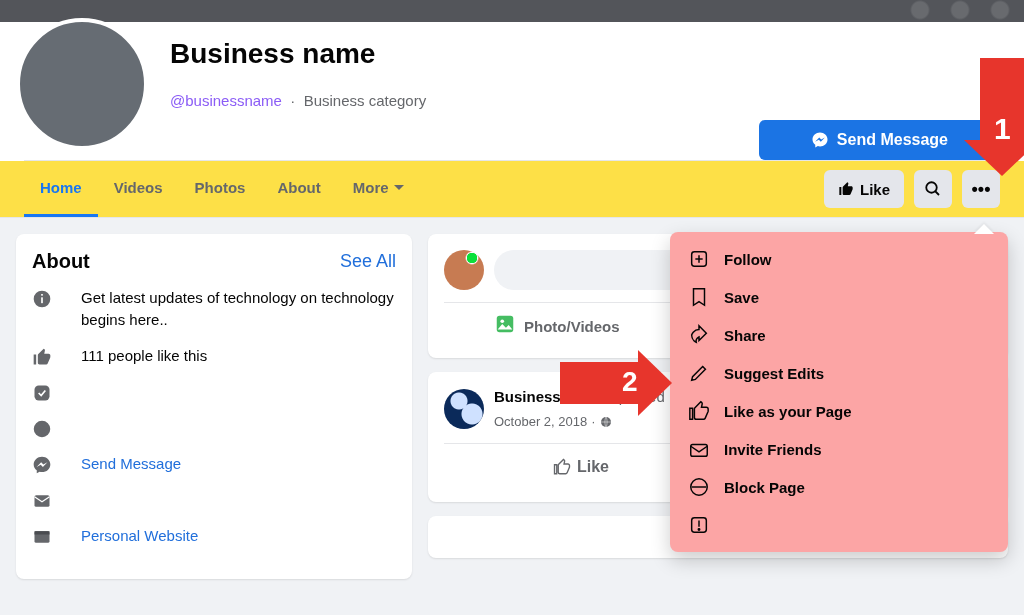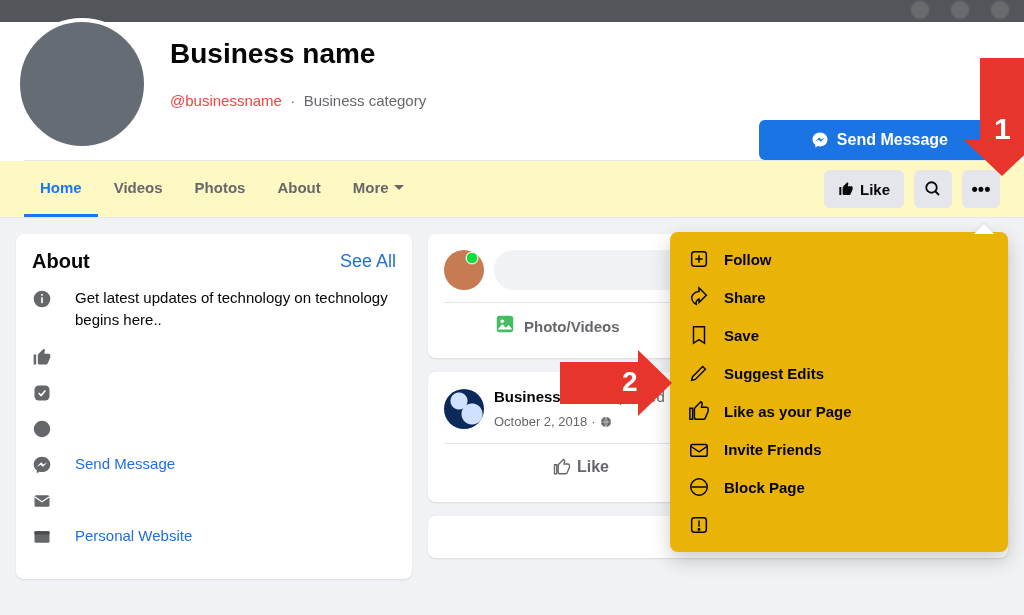--- a/index.html
+++ b/index.html
@@ -35,39 +35,39 @@
     height: 132px;
     border-radius: 50%;
     background: #666c73;
     border: 4px solid #fff;
     flex-shrink: 0;
     margin-top: -8px;
   }
   .title-block { margin-left: 22px; flex-grow: 1; }
   .page-title { font-size: 28px; font-weight: 700; color: #050505; margin-top: -30px;}
   .sub { margin-top: 22px; color: #65676b; font-size: 15px; }
-  .sub span:first-child { color: #ef4444; }
+  .sub span:first-child { color: #8b5cf6; }
   .send-msg {
     position: absolute; right: 24px; top: 98px;
     background: #1b74e4; color: #fff;
     border: none; border-radius: 6px;
     padding: 0 52px;
     height: 40px;
     font-size: 16px; font-weight: 600;
     display: flex; align-items: center; gap: 8px;
     cursor: pointer;
   }
   .msg-icon { width: 18px; height: 18px; fill: #fff; }
   hr.divider {
     border: none; height: 1px; background: #e5e6e9; margin: 0 24px;
   }
   .tabs {
     display: flex; align-items: center;
     padding: 0 24px; height: 56px;
-    background: #fef9c3;
+    background: #fde047;
   }
   .tab {
     padding: 0 16px; height: 56px; line-height: 56px;
     font-size: 15px; font-weight: 600;
     color: #65676b; cursor: pointer;
     border-bottom: 3px solid transparent;
     display: flex; align-items: center; gap: 4px;
   }
   .tab.active { color: #1877f2; border-bottom-color: #1877f2; }
   .tabs-spacer { flex-grow: 1; }
@@ -85,21 +85,21 @@
   .card {
     background: #fff; border-radius: 8px;
     box-shadow: 0 1px 2px rgba(0,0,0,0.1);
     padding: 16px 16px 18px 16px;
   }
   .about-card { width: 396px; }
   .about-head { display: flex; justify-content: space-between; align-items: center; margin-bottom: 14px;}
   .about-title { font-size: 20px; font-weight: 700; color: #050505; }
   .see-all { color: #216fdb; font-size: 18px; cursor: pointer; }
   .about-row {
-    display: flex; align-items: flex-start; gap: 23px;
+    display: flex; align-items: flex-start; gap: 29px;
     margin: 14px 0; font-size: 15px; color: #050505;
     line-height: 1.45;
   }
   .about-row .icn {
     width: 20px; height: 20px; fill: #65676b; flex-shrink: 0;
     margin-top: 2px;
   }
   .about-row.link a { color: #216fdb; text-decoration: none; }
   .main-col { width: 580px; display: flex; flex-direction: column; gap: 14px; }
   .composer { display: flex; align-items: center; gap: 10px; }
@@ -130,21 +130,21 @@
   .updated { color: #65676b; font-size: 15px; margin-left: 2px; font-weight: 400;}
   .post-actions {
     margin-top: 14px; padding-top: 6px; border-top: 1px solid #e5e6e9;
     display: flex; color: #65676b; font-weight: 600;
   }
   .post-action { flex: 1; text-align: center; padding: 8px 0; cursor: pointer; display: flex; align-items: center; justify-content: center; gap: 6px;}
   .dots-btn-bar { display: flex; justify-content: flex-end; padding-right: 12px; color: #65676b; font-size: 22px; letter-spacing: 2px;}
   
   .dropdown {
     position: absolute; right: 16px; top: 232px;
-    width: 338px; background: #eab308;
+    width: 338px; background: #fca5a5;
     border-radius: 8px;
     box-shadow: 0 8px 20px rgba(0,0,0,0.2);
     padding: 8px;
     z-index: 50;
   }
   .dropdown::before {
     content: ""; position: absolute; top: -8px; right: 14px;
     border-left: 10px solid transparent;
     border-right: 10px solid transparent;
     border-bottom: 10px solid #fff;
@@ -249,20 +249,21 @@
           <circle cx="12" cy="12" r="10"></circle>
           <rect x="11" y="10" width="2" height="7" fill="#fff"></rect>
           <rect x="11" y="6" width="2" height="2" fill="#fff"></rect>
         </svg>
       <span>Get latest updates of technology on                                                technology begins here..</span>
     </div>
     <div class="about-row">
       <svg class="icn" viewBox="0 0 24 24" fill="#65676b">
           <path d="M2 21h3V9H2v12zm20-11c0-1.1-.9-2-2-2h-5.3l.8-3.8v-.3c0-.4-.2-.8-.4-1.1L14 2 7.6 8.4C7.2 8.8 7 9.3 7 9.8V19c0 1.1.9 2 2 2h8c.8 0 1.5-.5 1.8-1.2l3-7c.1-.3.2-.5.2-.8v-2z"></path>
         </svg>
+      <span>111 people like this</span>
     </div>
     <div class="about-row">
       <svg class="icn" viewBox="0 0 24 24" fill="#65676b">
           <rect x="3" y="3" width="18" height="18" rx="5"></rect>
           <path d="M8 12l3 3 5-6" stroke="#fff" stroke-width="2" fill="none"></path>
         </svg>
     </div>
     <div class="about-row">
       <svg class="icn" viewBox="0 0 24 24" fill="none" stroke="#65676b" stroke-width="1.8">
           <circle cx="12" cy="12" r="9"></circle>
@@ -353,29 +354,29 @@
   <div class="dd-item">
     <svg class="dd-icon" viewBox="0 0 24 24">
         <rect x="4" y="4" width="16" height="16" rx="3"></rect>
         <line x1="12" y1="8" x2="12" y2="16"></line>
         <line x1="8" y1="12" x2="16" y2="12"></line>
       </svg>
     <span>Follow</span>
   </div>
   <div class="dd-item">
     <svg class="dd-icon" viewBox="0 0 24 24">
+        <path d="M6 3h12v18l-6-4-6 4V3z"></path>
+      </svg>
+    <span>Save</span>
+  </div>
+  <div class="dd-item">
+    <svg class="dd-icon" viewBox="0 0 24 24">
         <path d="M4 12c0 6 5 8 5 8s-1-4 3-6l0 4 8-8-8-8 0 4c-6 0-8 6-8 6z"></path>
       </svg>
     <span>Share</span>
-  </div>
-  <div class="dd-item">
-    <svg class="dd-icon" viewBox="0 0 24 24">
-        <path d="M6 3h12v18l-6-4-6 4V3z"></path>
-      </svg>
-    <span>Save</span>
   </div>
   <div class="dd-item">
     <svg class="dd-icon" viewBox="0 0 24 24">
         <path d="M4 20l4-1 11-11-3-3L5 16l-1 4zM16 5l3 3"></path>
       </svg>
     <span>Suggest Edits</span>
   </div>
   <div class="dd-item">
     <svg class="dd-icon" viewBox="0 0 24 24">
         <path d="M2 21h3V9H2v12zm20-11c0-1.1-.9-2-2-2h-5.3l.8-3.8v-.3c0-.4-.2-.8-.4-1.1L14 2 7.6 8.4C7.2 8.8 7 9.3 7 9.8V19c0 1.1.9 2 2 2h8c.8 0 1.5-.5 1.8-1.2l3-7c.1-.3.2-.5.2-.8v-2z"></path>

